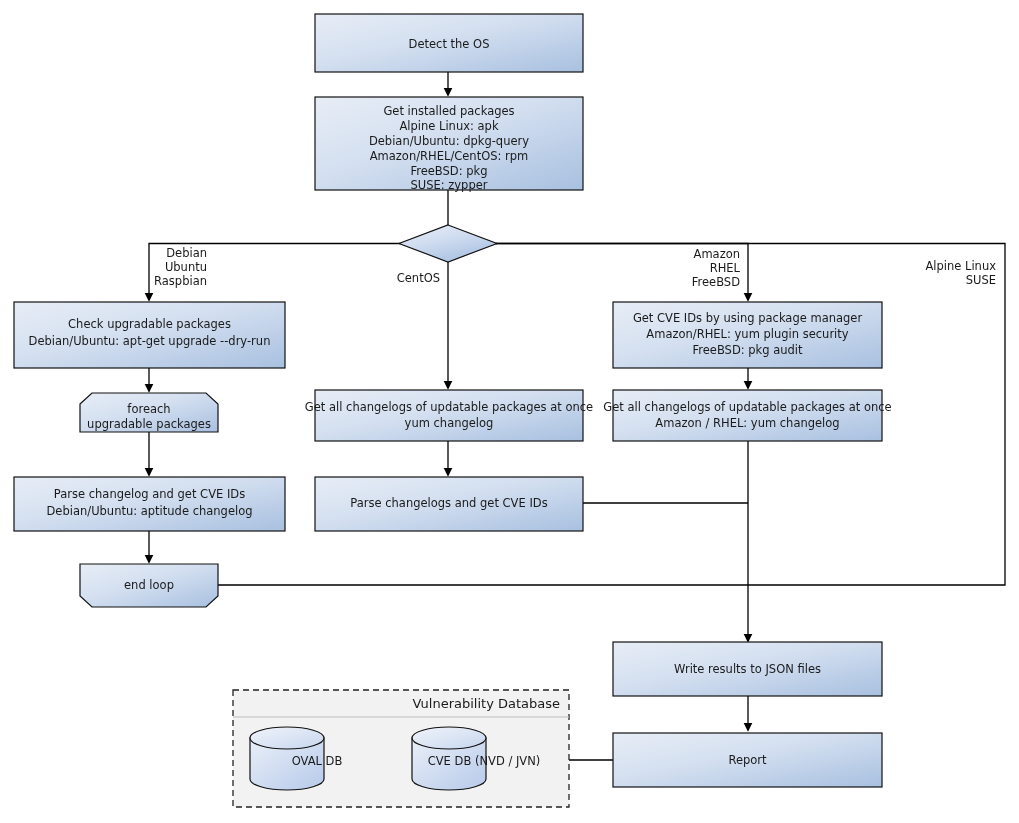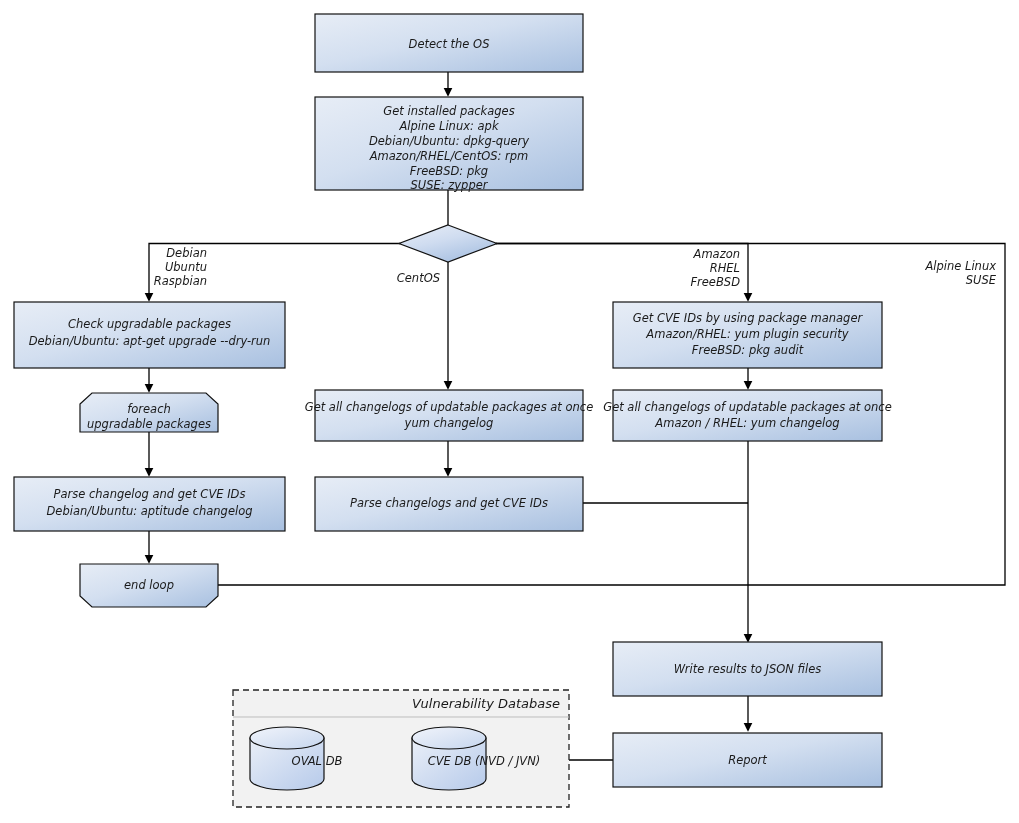--- a/index.html
+++ b/index.html
@@ -11,21 +11,20 @@
   body {
     width: 1019px;
     height: 823px;
     font-family: "DejaVu Sans", "Liberation Sans", sans-serif;
     overflow: hidden;
   }
   #diagram-root {
     position: relative;
     width: 1019px;
     height: 600px;
-    font-style: italic;
   }
   svg.flow {
     display: block;
     width: 1019px;
     height: 823px;
   }
   .node-shape {
     stroke: #111111;
     stroke-width: 1.2;
   }

